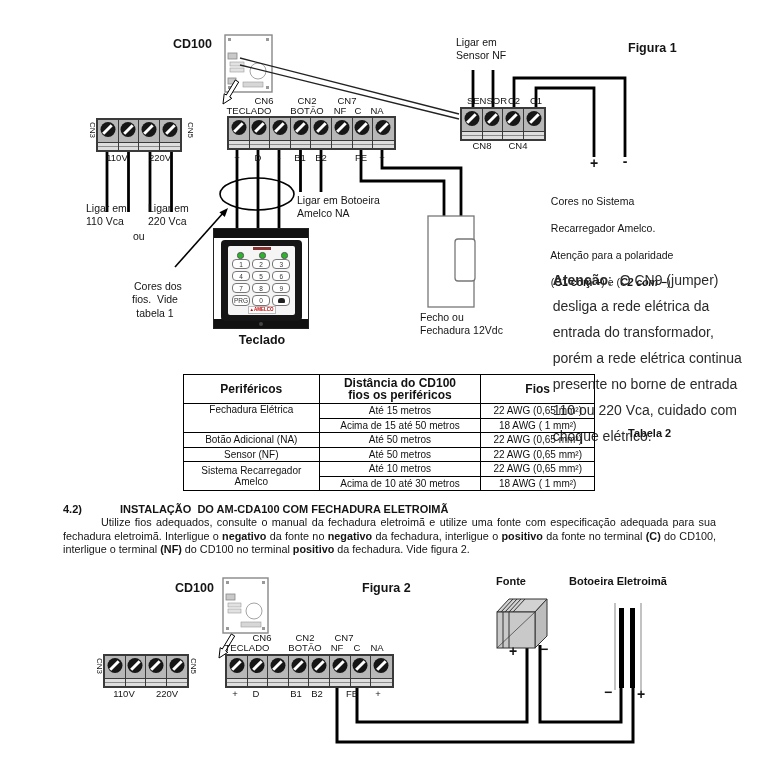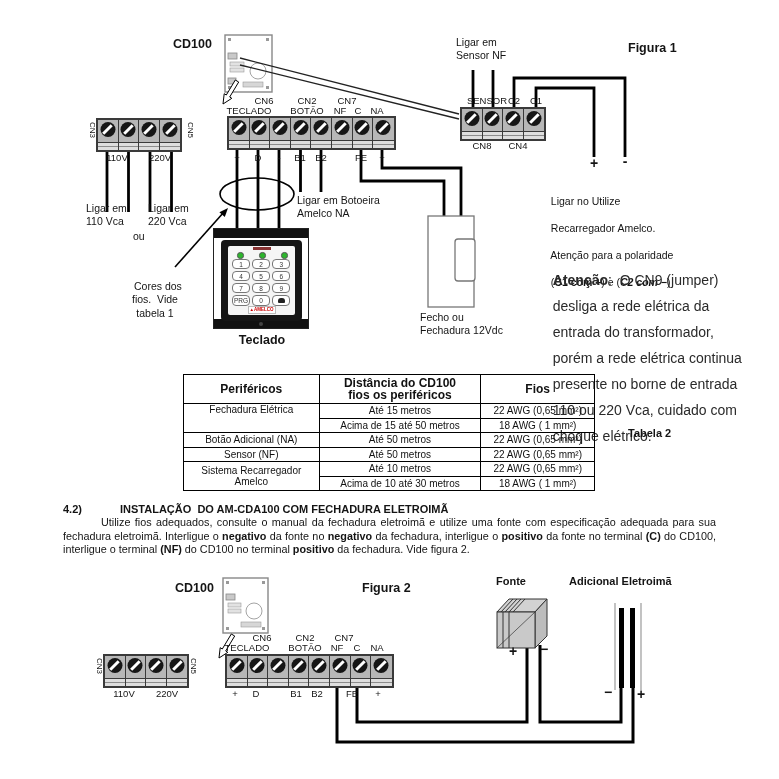--- a/index.html
+++ b/index.html
@@ -311,21 +311,21 @@
 <div class="lbl s9 c" style="left:487px;top:96px;">SENSOR</div>
 <div class="lbl s9 c" style="left:514px;top:96px;">C2</div>
 <div class="lbl s9 c" style="left:536px;top:96px;">C1</div>
 <div class="lbl s9 c" style="left:482px;top:141px;">CN8</div>
 <div class="lbl s9 c" style="left:518px;top:141px;">CN4</div>
 
 <div class="lbl b s14 c" style="left:594px;top:157px;">+</div>
 <div class="lbl b s14 c" style="left:625px;top:155px;">-</div>
 
 <div class="lbl" style="left:545px;top:181px;line-height:13.5px;">
-  <span>Ligar no Utilize</span><br>
+  <span>Cores no Sistema</span><br>
   <span>Recarregador Amelco.</span><br>
   <span>Atenção para a polaridade</span><br>
   <span><span>(</span><span style="font-weight: bold;">C1 com +</span><span>) e (</span><span style="font-weight: bold; font-style: italic;">C2 com −</span><span>)</span></span>
 </div>
 
 <div class="lbl" style="left:545px;top:261px;font-size:14px;line-height:13px;color:#2a2a2a;">
   <span><span style="font-weight: bold;">Atenção</span><span>:  O CN9 (jumper)</span></span><br>
   <span>desliga a rede elétrica da</span><br>
   <span>entrada do transformador,</span><br>
   <span>porém a rede elétrica continua</span><br>
@@ -409,21 +409,21 @@
     </table>
 <div class="lbl b" style="left:628px;top:427px;font-size:11px;">Tabela 2</div>
 
 <div class="lbl b" style="left:63px;top:503px;font-size:11px;">4.2)</div>
 <div class="lbl b" style="left:120px;top:503px;font-size:11px;">INSTALAÇÃO  DO AM-CDA100 COM FECHADURA ELETROIMÃ</div>
 <div class="lbl" style="left:63px;top:516px;width:653px;font-size:10.8px;line-height:13.5px;text-align:justify;text-indent:38px;white-space:normal;"><span>Utilize fios adequados, consulte o manual da fechadura eletroimã e utilize uma fonte com especificação adequada para sua fechadura eletroimã.  Interligue o </span><span style="font-weight: bold;">negativo</span><span> da fonte no </span><span style="font-weight: bold;">negativo</span><span> da fechadura, interligue o  </span><span style="font-weight: bold;">positivo</span><span> da fonte no terminal </span><span style="font-weight: bold;">(C)</span><span> do CD100, interligue o terminal </span><span style="font-weight: bold;">(NF)</span><span> do CD100 no terminal </span><span style="font-weight: bold;">positivo</span><span> da fechadura.  Vide figura 2.</span></div>
 
 <div class="lbl b s12" style="left:175px;top:582px;">CD100</div>
 <div class="lbl b s12" style="left:362px;top:582px;">Figura 2</div>
 <div class="lbl b" style="left:496px;top:575px;font-size:11px;">Fonte</div>
-<div class="lbl b" style="left:569px;top:575px;font-size:11px;">Adicional Eletroimã</div>
+<div class="lbl b" style="left:569px;top:575px;font-size:11px;">Botoeira Eletroimã</div>
 
 <div class="lbl vert" style="left:93px;top:658px;">CN3</div>
 <div class="lbl vert" style="left:187px;top:658px;">CN5</div>
 <div class="lbl s9 c" style="left:124px;top:689px;">110V</div>
 <div class="lbl s9 c" style="left:167px;top:689px;">220V</div>
 
 <div class="lbl s9 c" style="left:262px;top:633px;">CN6</div>
 <div class="lbl s9 c" style="left:305px;top:633px;">CN2</div>
 <div class="lbl s9 c" style="left:344px;top:633px;">CN7</div>
 <div class="lbl s9 c" style="left:247px;top:643px;">TECLADO</div>

